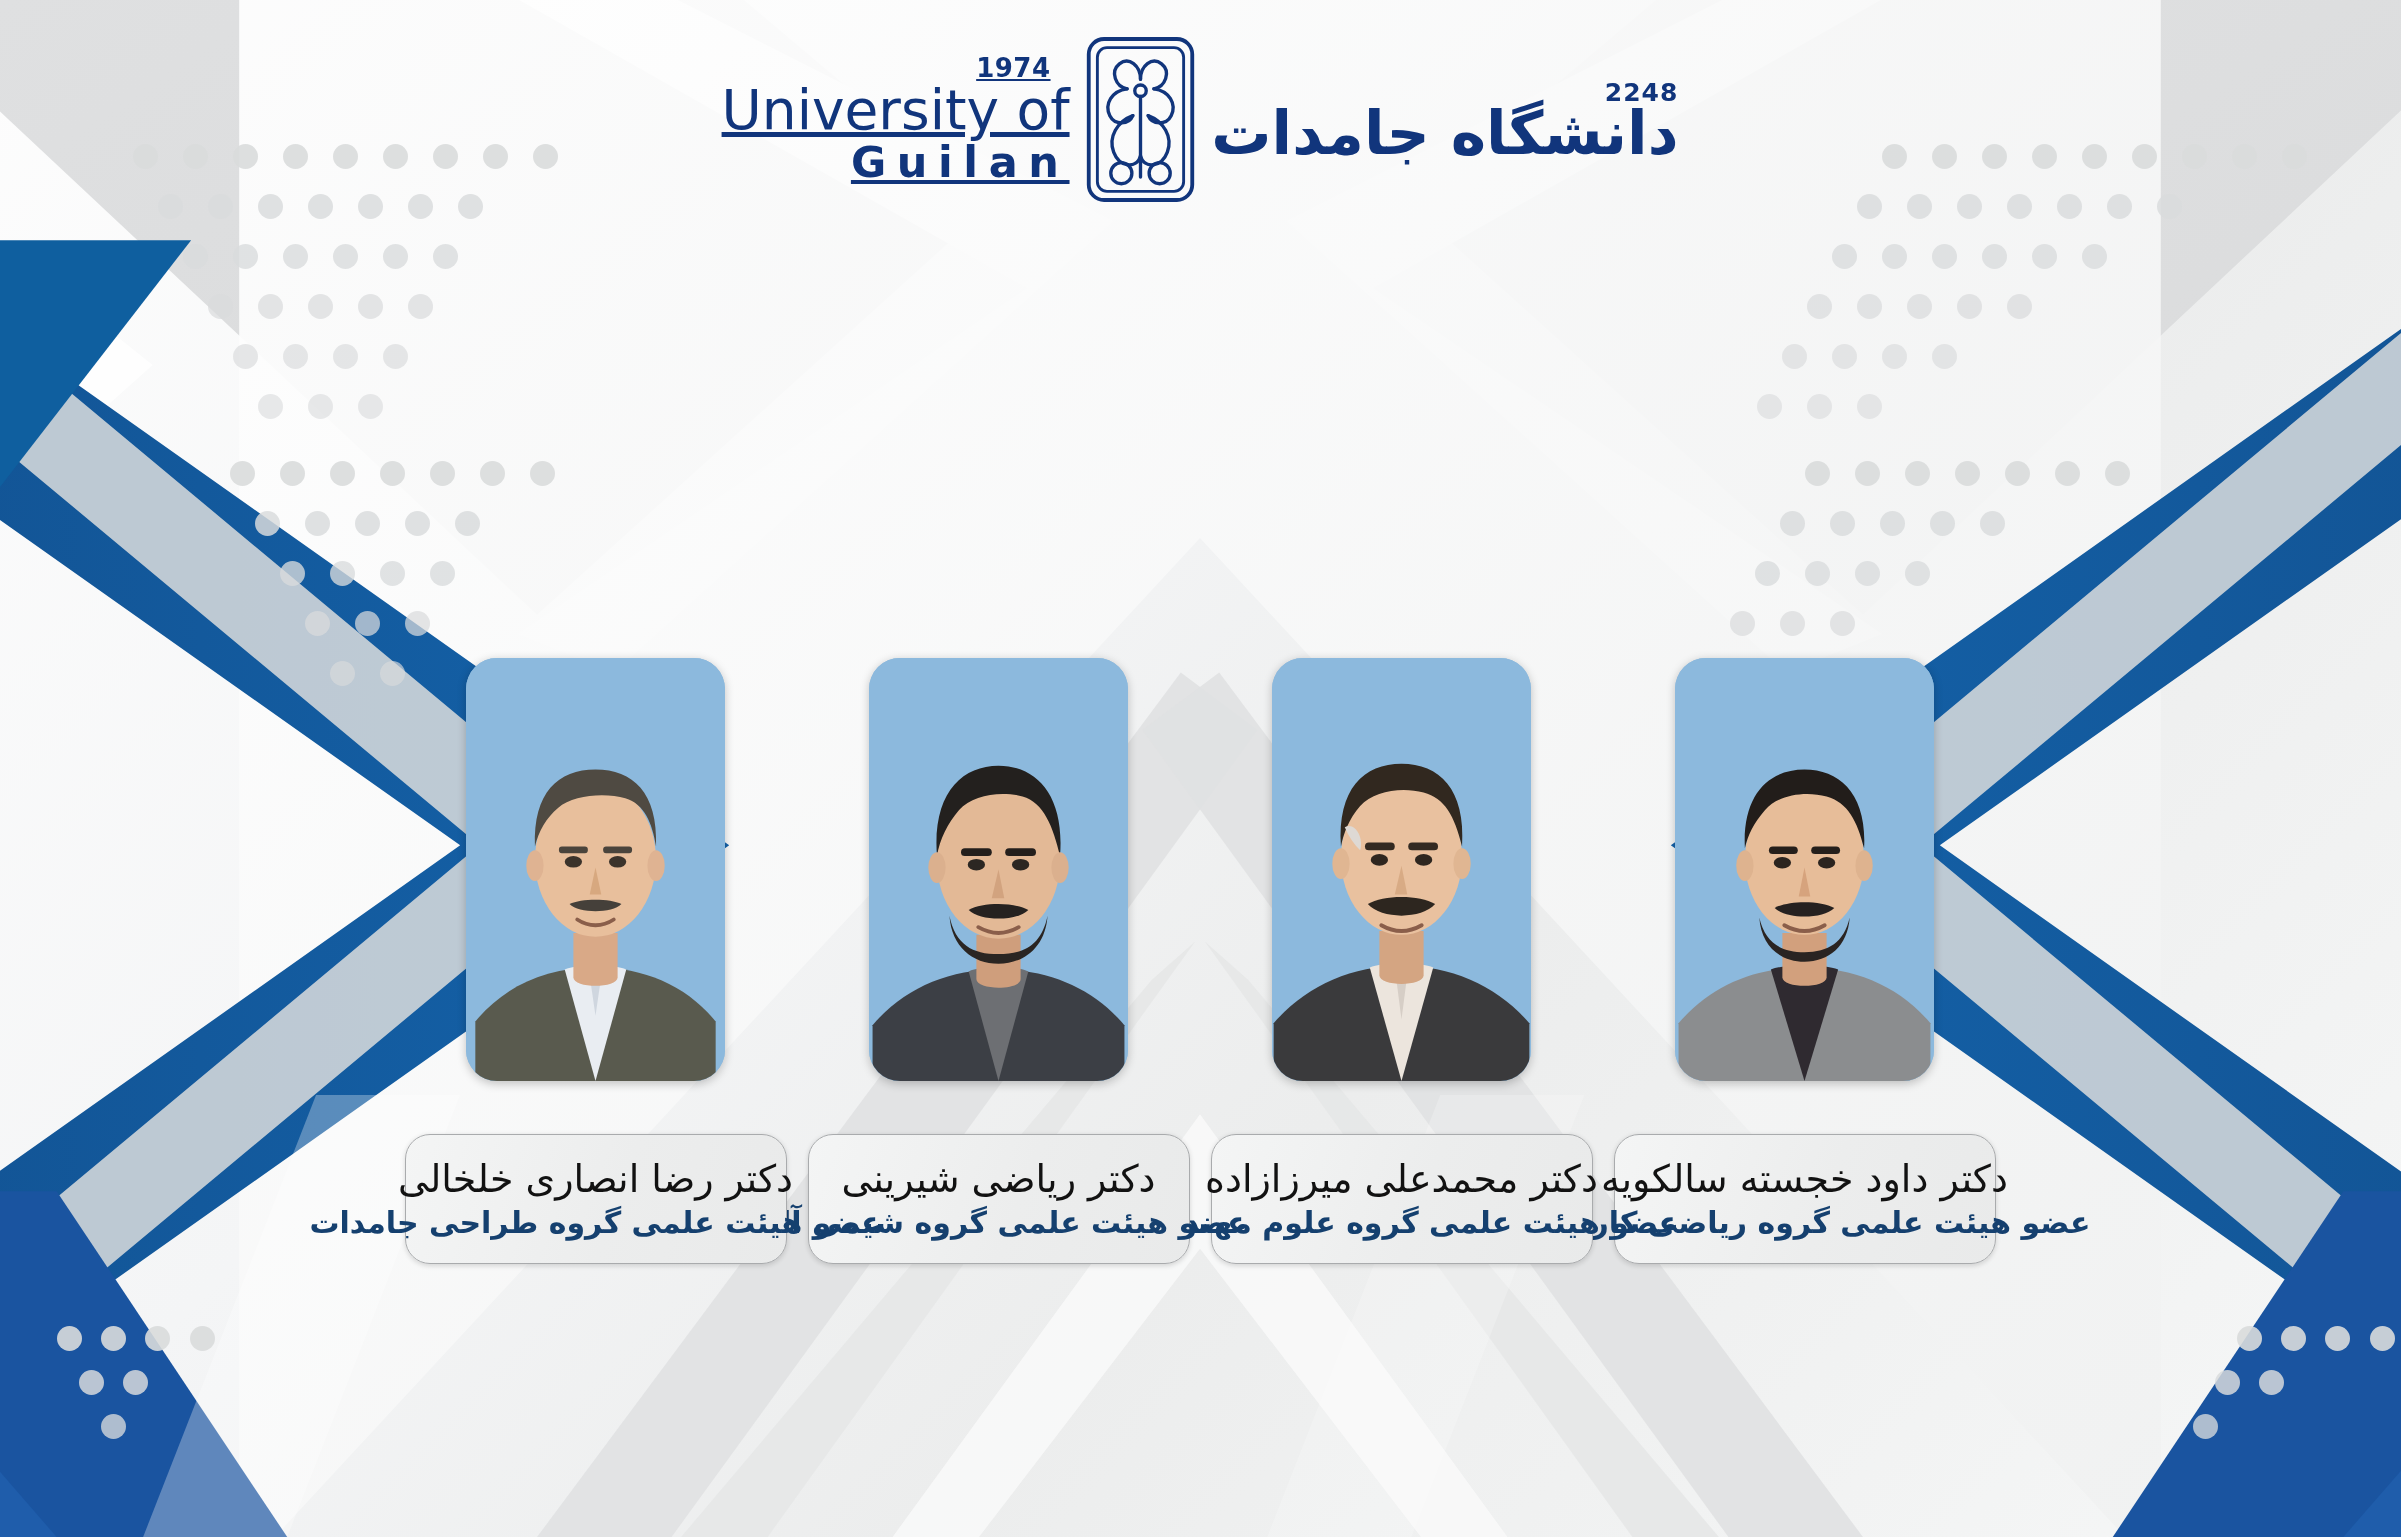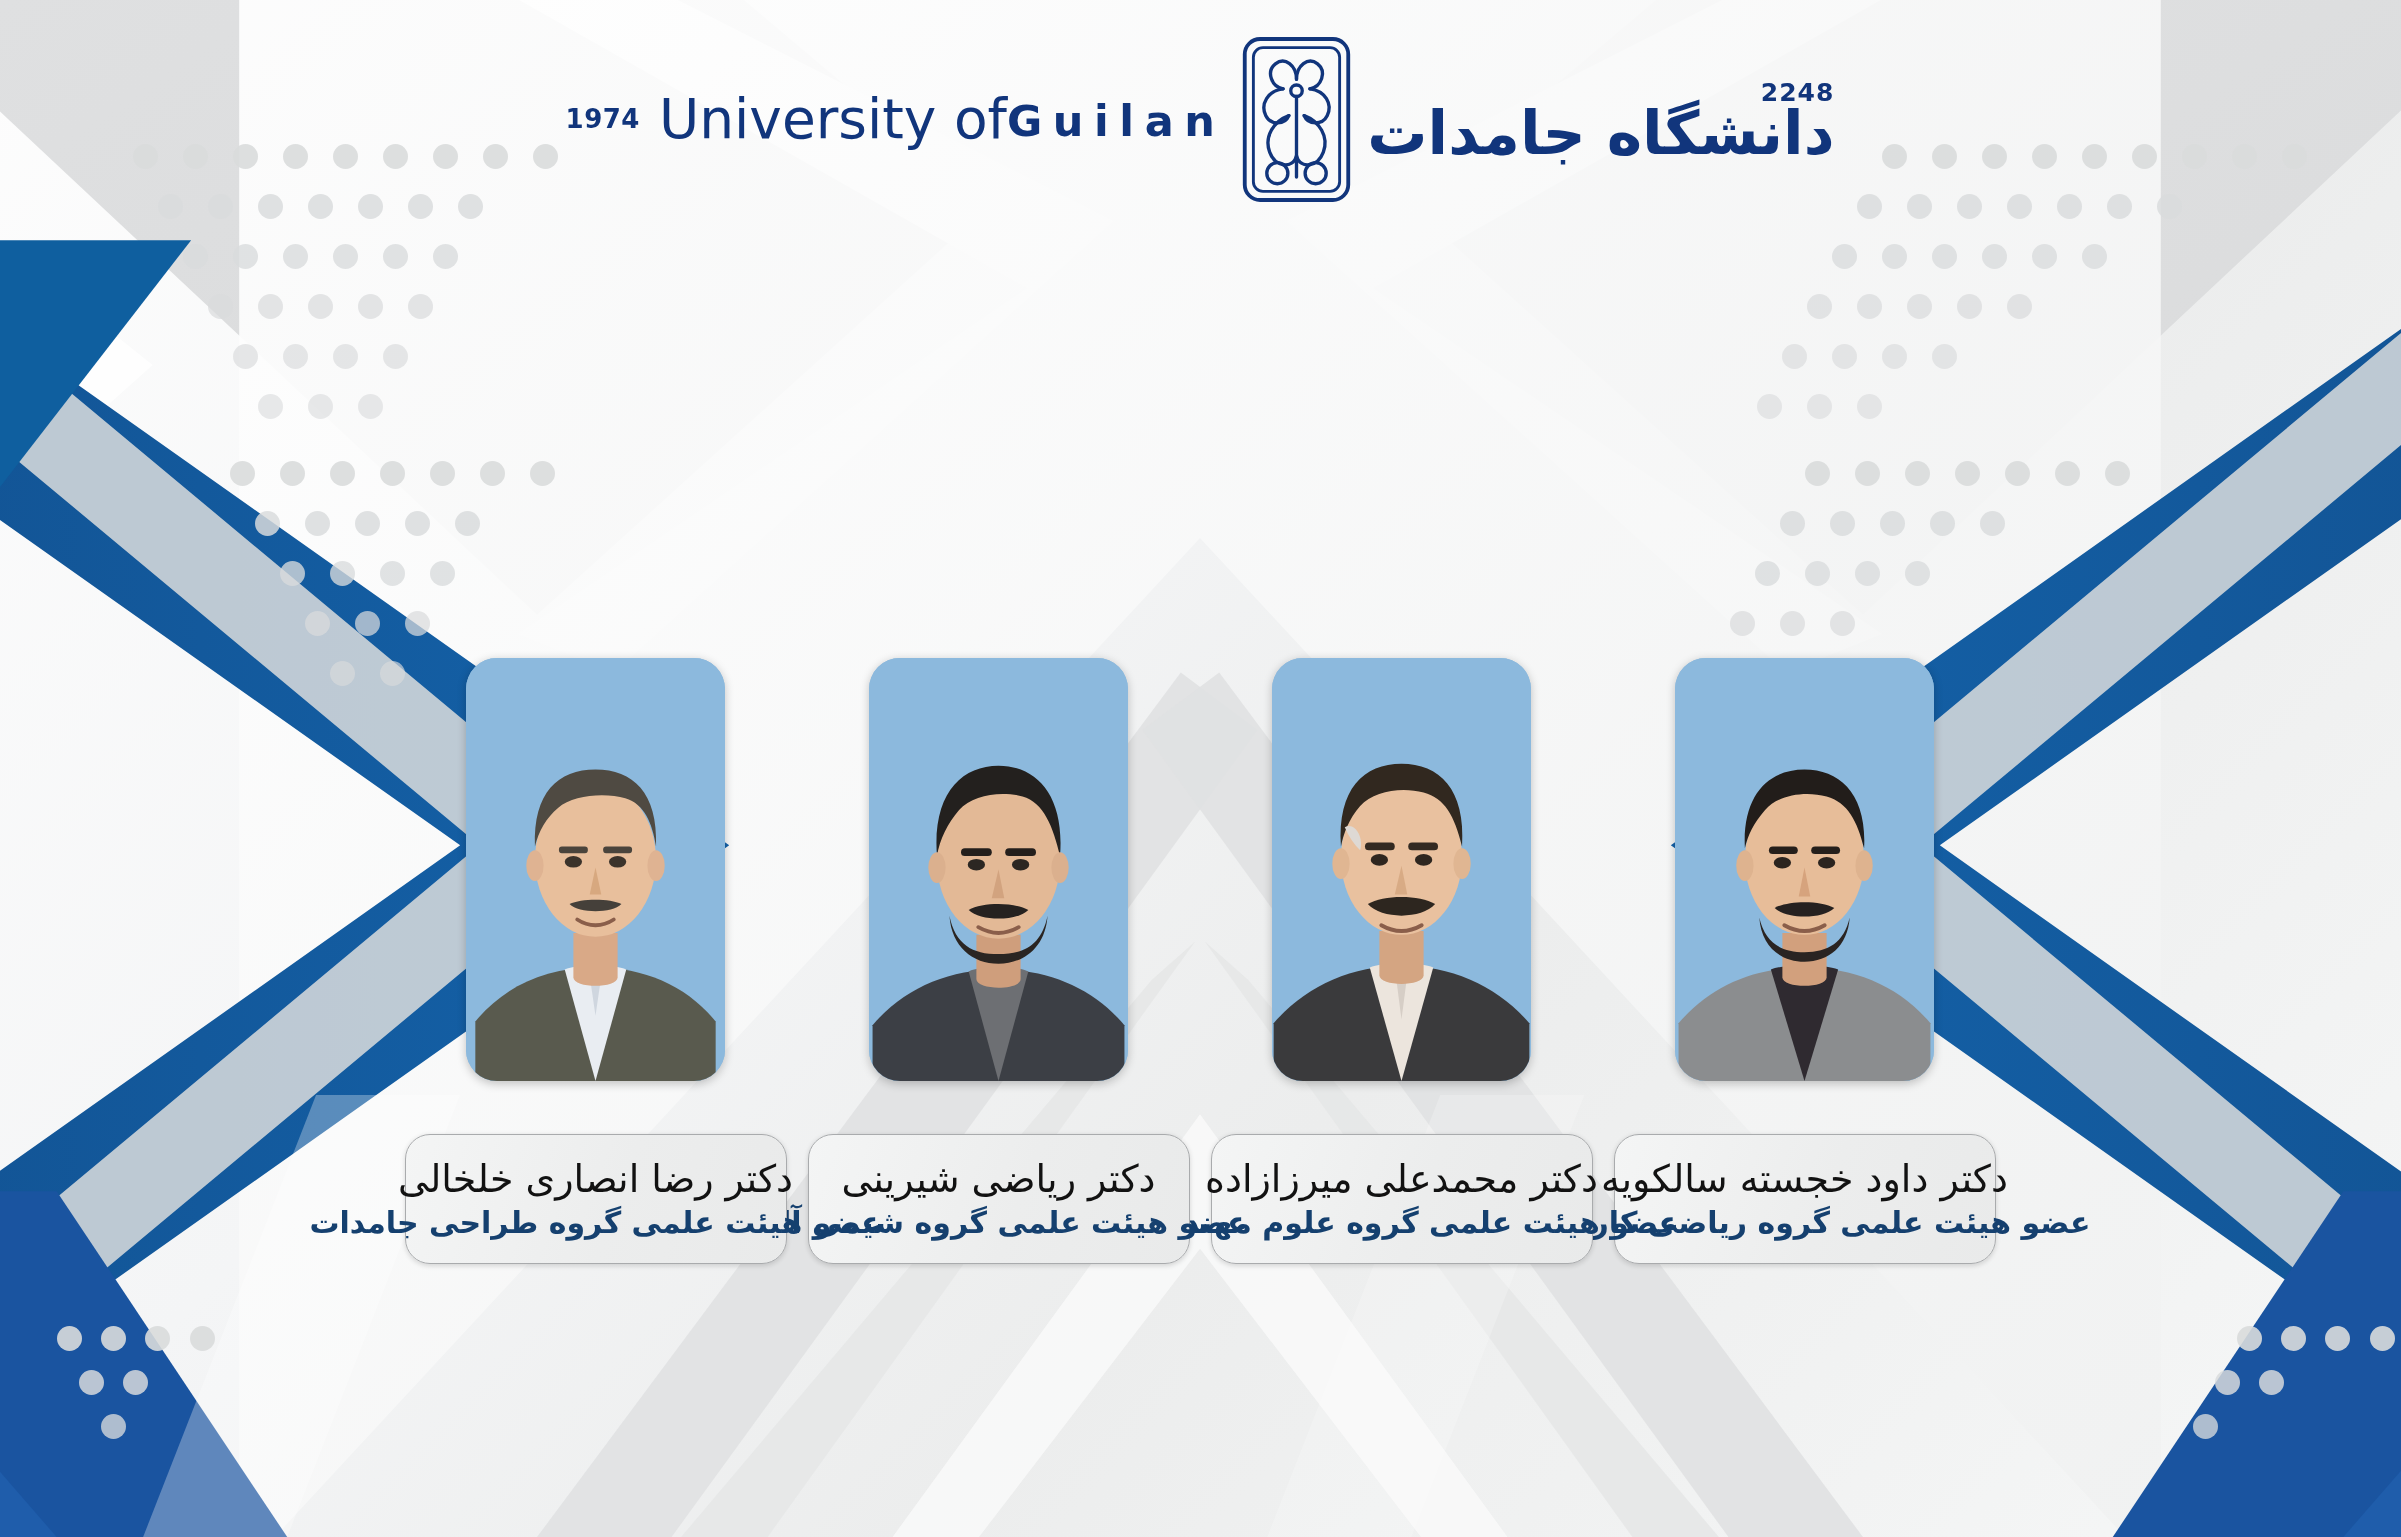--- a/index.html
+++ b/index.html
@@ -26,22 +26,22 @@
           background:#d9dbdc;}
 
   
   .logo-wrap{
     position:absolute;left:0;right:0;top:33px;
     display:flex;align-items:center;justify-content:center;gap:0px;
     direction:ltr;
     color:#11357c;
   }
   .logo-en{
-    display:flex;flex-direction:row;align-items:center;justify-content:center;
-    line-height:1;padding-bottom:3.8px;
+    display:flex;flex-direction:column;align-items:flex-end;justify-content:center;
+    line-height:1;padding-bottom:3.8px;text-decoration:underline;
   }
   .logo-year{font-size:26px;font-weight:bold;letter-spacing:0.5px;margin-right:19px;margin-bottom:1.9px;}
   .logo-uni{font-size:55px;font-weight:400;letter-spacing:0px;}
   .logo-guilan{font-size:43px;font-weight:bold;letter-spacing:10.6px;margin-top:3.8px;}
   .logo-mark{margin:0 13.4px;}
   .logo-fa{
     display:flex;flex-direction:column;align-items:flex-start;justify-content:center;
     direction:rtl;
   }
   .logo-year-fa{font-size:25px;font-weight:bold;letter-spacing:1px;margin-bottom:-5.8px;margin-left:5.8px;}

